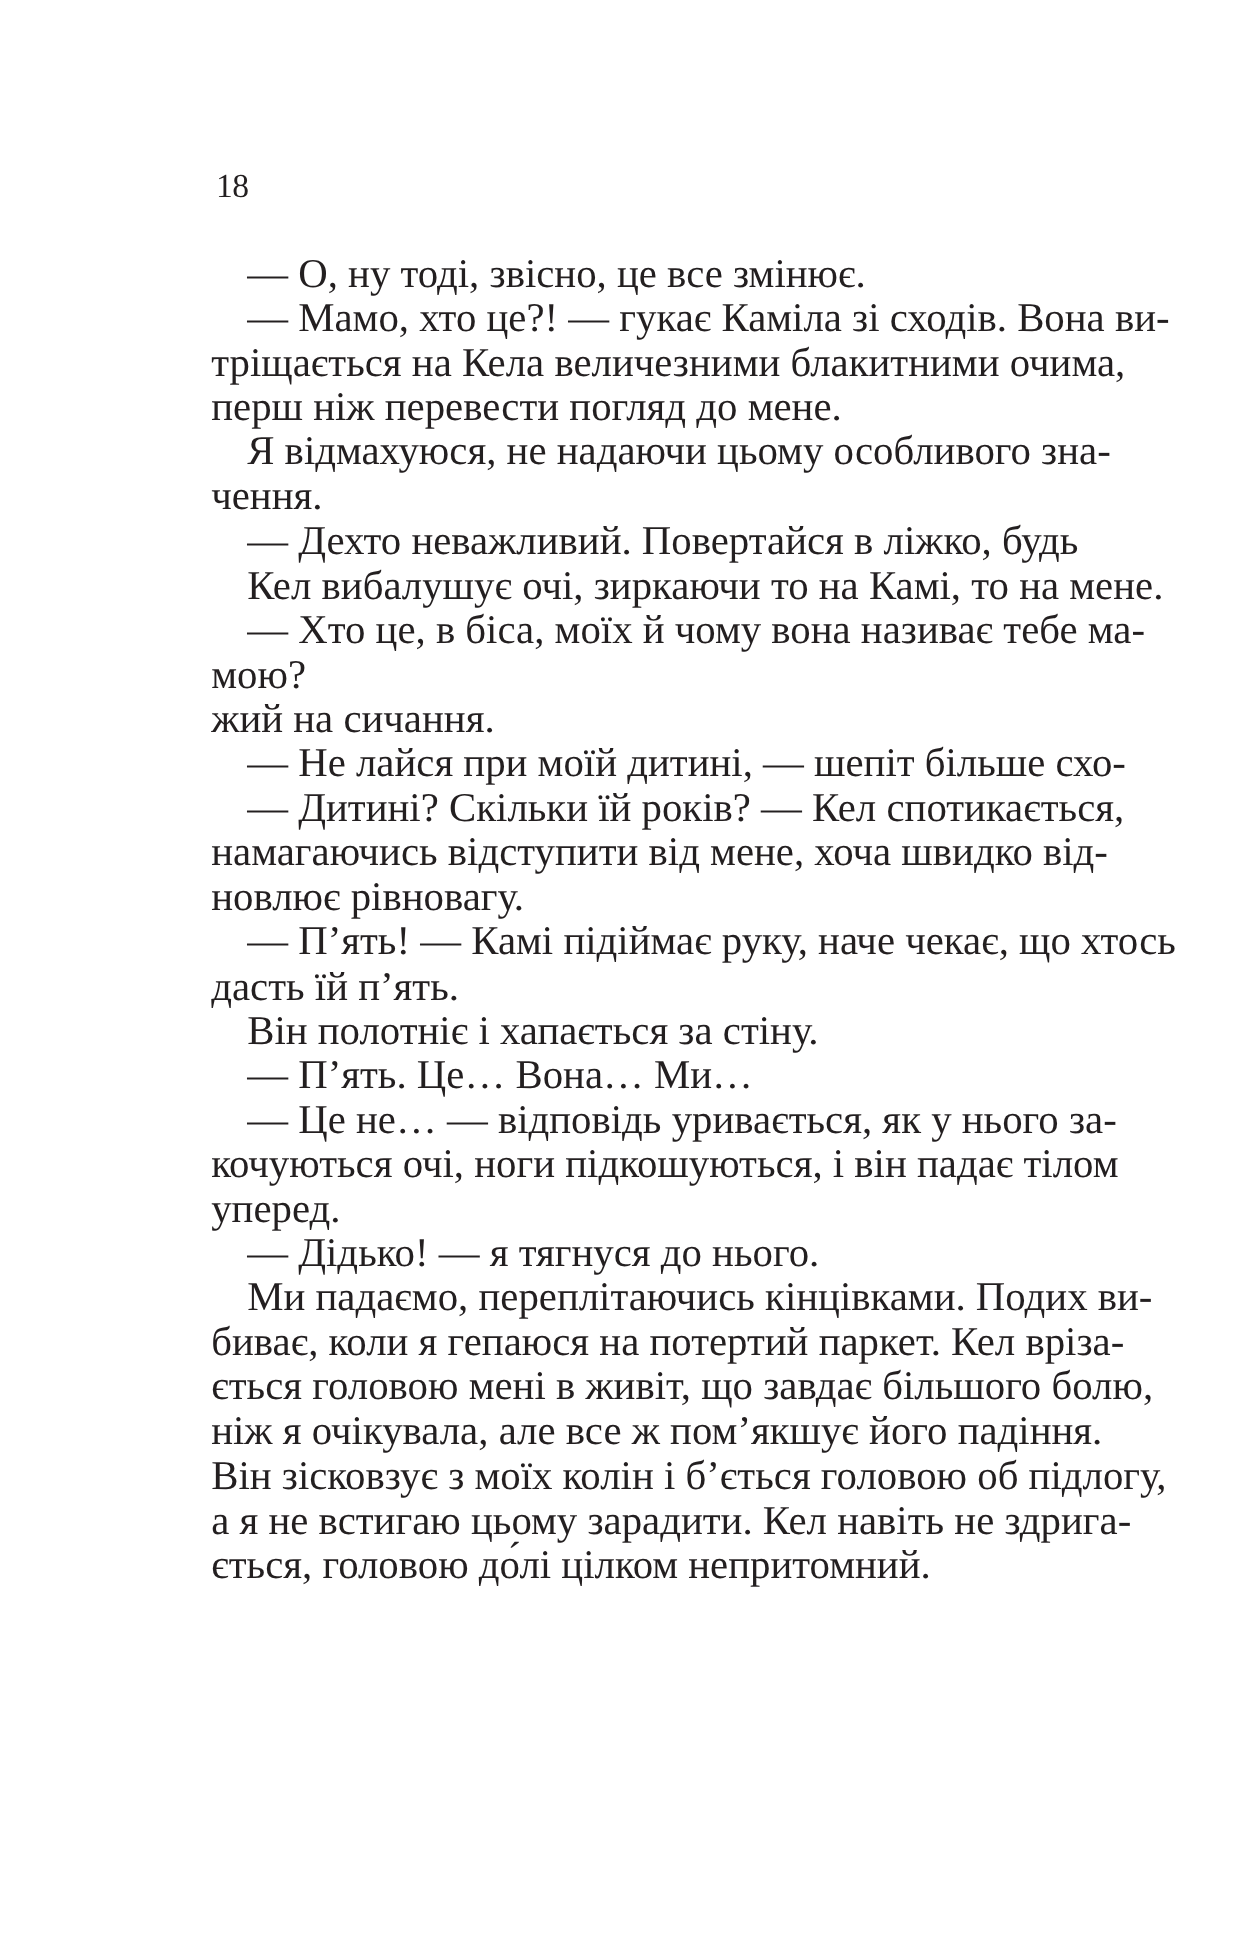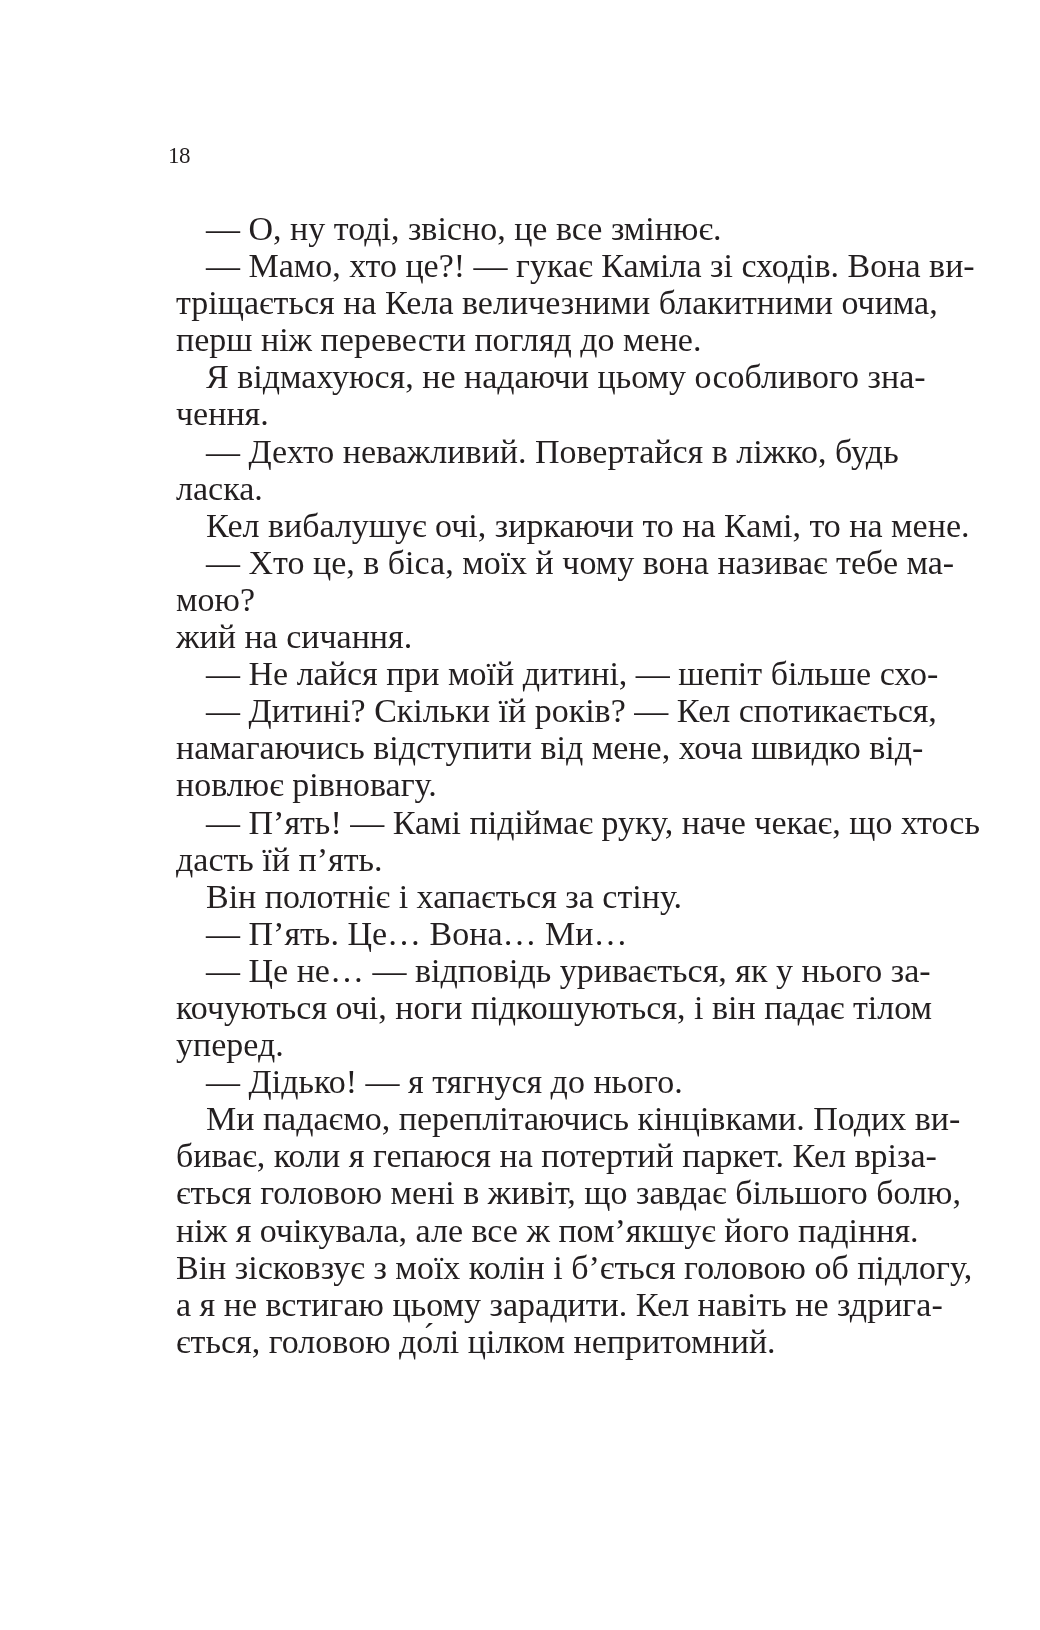--- a/index.html
+++ b/index.html
@@ -17,24 +17,24 @@
     }
     .page {
       position: absolute;
       left: 0;
       top: 0;
       width: 1040px;
       height: 1630px;
     }
     .page-number {
       position: absolute;
-      left: 168px;
+      left: 180px;
       top: 140px;
       font-family: "Liberation Serif", serif;
-      font-size: 23px;
+      font-size: 28px;
       line-height: 32px;
       letter-spacing: -0.5px;
     }
     .text-block {
       position: absolute;
       left: 176px;
       top: 210px;
       width: 702px;
     }
     .line {
@@ -59,21 +59,20 @@
 <div class="page">
   <div class="page-number">18</div>
   <div class="text-block" id="text-block">
       <div class="line indent last">— О, ну тоді, звісно, це все змінює.</div>
       <div class="line indent">— Мамо, хто це?! — гукає Каміла зі сходів. Вона ви-</div>
       <div class="line">тріщається на Кела величезними блакитними очима,</div>
       <div class="line last">перш ніж перевести погляд до мене.</div>
       <div class="line indent">Я відмахуюся, не надаючи цьому особливого зна-</div>
       <div class="line last">чення.</div>
       <div class="line indent">— Дехто неважливий. Повертайся в ліжко, будь</div>
-      <div class="line last">ласка.</div>
       <div class="line indent">Кел вибалушує очі, зиркаючи то на Камі, то на мене.</div>
       <div class="line indent">— Хто це, в біса, моїх й чому вона називає тебе ма-</div>
       <div class="line last">мою?</div>
       <div class="line last">жий на сичання.</div>
       <div class="line indent">— Не лайся при моїй дитині, — шепіт більше схо-</div>
       <div class="line indent">— Дитині? Скільки їй років? — Кел спотикається,</div>
       <div class="line">намагаючись відступити від мене, хоча швидко від-</div>
       <div class="line last">новлює рівновагу.</div>
       <div class="line indent">— П’ять! — Камі підіймає руку, наче чекає, що хтось</div>
       <div class="line last">дасть їй п’ять.</div>

